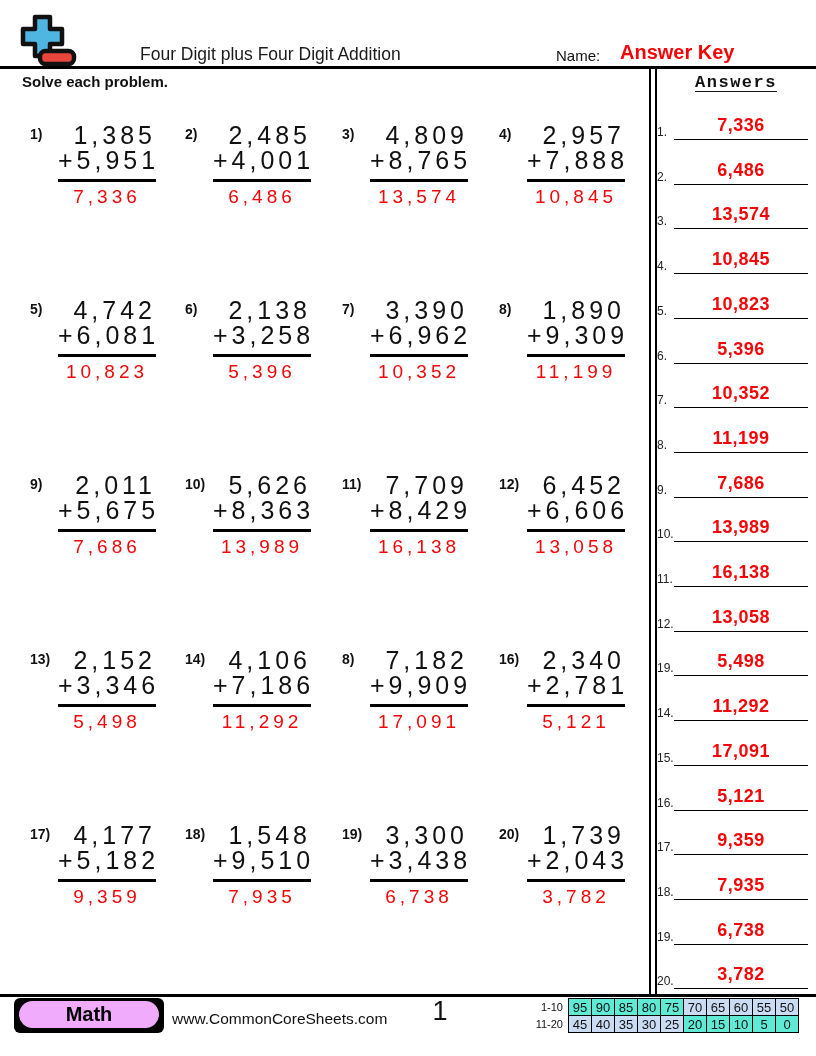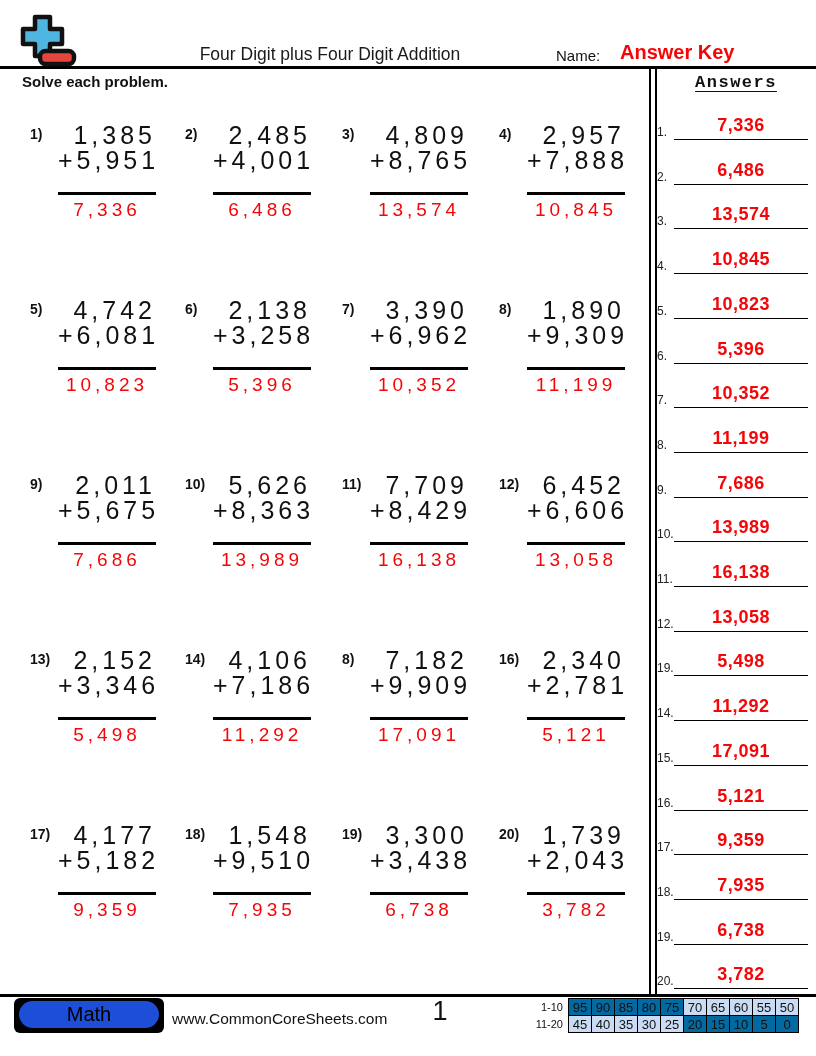--- a/index.html
+++ b/index.html
@@ -2,58 +2,58 @@
 <html style="--answer-red: #f40608; --cell-blue: #c9dcf3; --logo-blue: #4fb6e2; --logo-red: #e8463d;"><head>
 <meta charset="utf-8">
 <style>
   html,body{margin:0;padding:0;background:#888;}
   .page{
     position:relative;width:816px;height:1056px;background:#fff;margin:0 auto;
     font-family:"Liberation Sans",sans-serif;color:#111;overflow:hidden;
   }
   
   .logo{position:absolute;left:16px;top:12px;}
-  .title{position:absolute;left:140px;top:44px;width:380px;text-align:center;
+  .title{position:absolute;left:140px;top:44px;width:380px;text-align:left;
     font-size:17.5px;color:#1a1a1a;}
   .name-label{position:absolute;left:556px;top:47px;font-size:15px;}
   .name-value{position:absolute;left:620px;top:41px;width:150px;text-align:left;
     font-size:20px;font-weight:bold;color:var(--answer-red);}
   .hrule{position:absolute;left:0;top:66px;width:816px;height:3px;background:#000;}
   .instruction{position:absolute;left:22px;top:73px;font-size:15px;font-weight:bold;}
   
   .vline1{position:absolute;left:649px;top:69px;width:2px;height:925px;background:#000;}
   .vline2{position:absolute;left:655px;top:69px;width:2px;height:925px;background:#000;}
   
   .problem{position:absolute;width:132px;height:88px;}
   .plabel{position:absolute;left:0;top:3px;font-size:14px;font-weight:bold;}
   .pcol{margin-left:28px;width:98px;}
   .a1,.a2{font-size:25px;letter-spacing:4px;text-align:right;line-height:25px;white-space:nowrap;}
-  .a2{border-bottom:3px solid #000;padding-bottom:19px;}
+  .a2{border-bottom:3px solid #000;padding-bottom:6px;}
   .ans{color:var(--answer-red);font-size:19px;letter-spacing:4px;text-align:center;
     padding-top:4px;white-space:nowrap;}
   
   .answers-title{position:absolute;left:658px;top:73px;width:156px;text-align:center;
     font-size:17px;font-weight:bold;letter-spacing:1.5px;text-decoration:underline;
     text-underline-offset:4px;font-family:Liberation Mono, monospace;}
   .arow{position:absolute;left:650px;width:164px;height:44px;}
   .anum{position:absolute;left:7px;bottom:1px;font-size:12px;color:#222;}
   .aval{position:absolute;left:24px;width:134px;bottom:0;text-align:center;
     color:var(--answer-red);font-weight:bold;font-size:18px;letter-spacing:0.5px;
     border-bottom:1.5px solid #000;padding-bottom:3px;white-space:nowrap;}
   
   .frule{position:absolute;left:0;top:994px;width:816px;height:3px;background:#000;}
   .badge{position:absolute;left:14px;top:998px;width:150px;height:35px;background:#000;border-radius:6px;}
-  .badge-pill{position:absolute;left:5px;top:3px;right:5px;bottom:5px;background:#1d4ed8;border-radius:15px;
-    display:flex;align-items:center;justify-content:center;font-size:20px;font-weight:normal;color:#000;}
+  .badge-pill{position:absolute;left:5px;top:3px;right:5px;bottom:5px;background:#f0abfc;border-radius:15px;
+    display:flex;align-items:center;justify-content:center;font-size:20px;font-weight:bold;color:#000;}
   .website{position:absolute;left:172px;top:1010px;font-size:15.5px;}
   .page-num{position:absolute;left:400px;top:996px;width:80px;text-align:center;font-size:27px;}
   .grade-table{position:absolute;left:531px;top:998px;border-collapse:collapse;font-size:13px;}
   .grade-table td{padding:0;text-align:center;height:16px;}
   .grade-table td.lbl{border:none;font-size:11px;padding-right:5px;text-align:right;width:32px;}
-  .grade-table td.cell{border:1.6px solid #000;width:22px;background:#0369a1;}
+  .grade-table td.cell{border:1.6px solid #000;width:22px;background:#5eead4;}
   .grade-table td.cell.hl{background:var(--cell-blue);}
 </style>
 </head>
 <body>
 
 <div class="page">
 
   <div class="logo">
     <svg width="66" height="58" viewBox="0 0 66 58">
       <g stroke="#111" stroke-width="4.5" stroke-linejoin="round">

